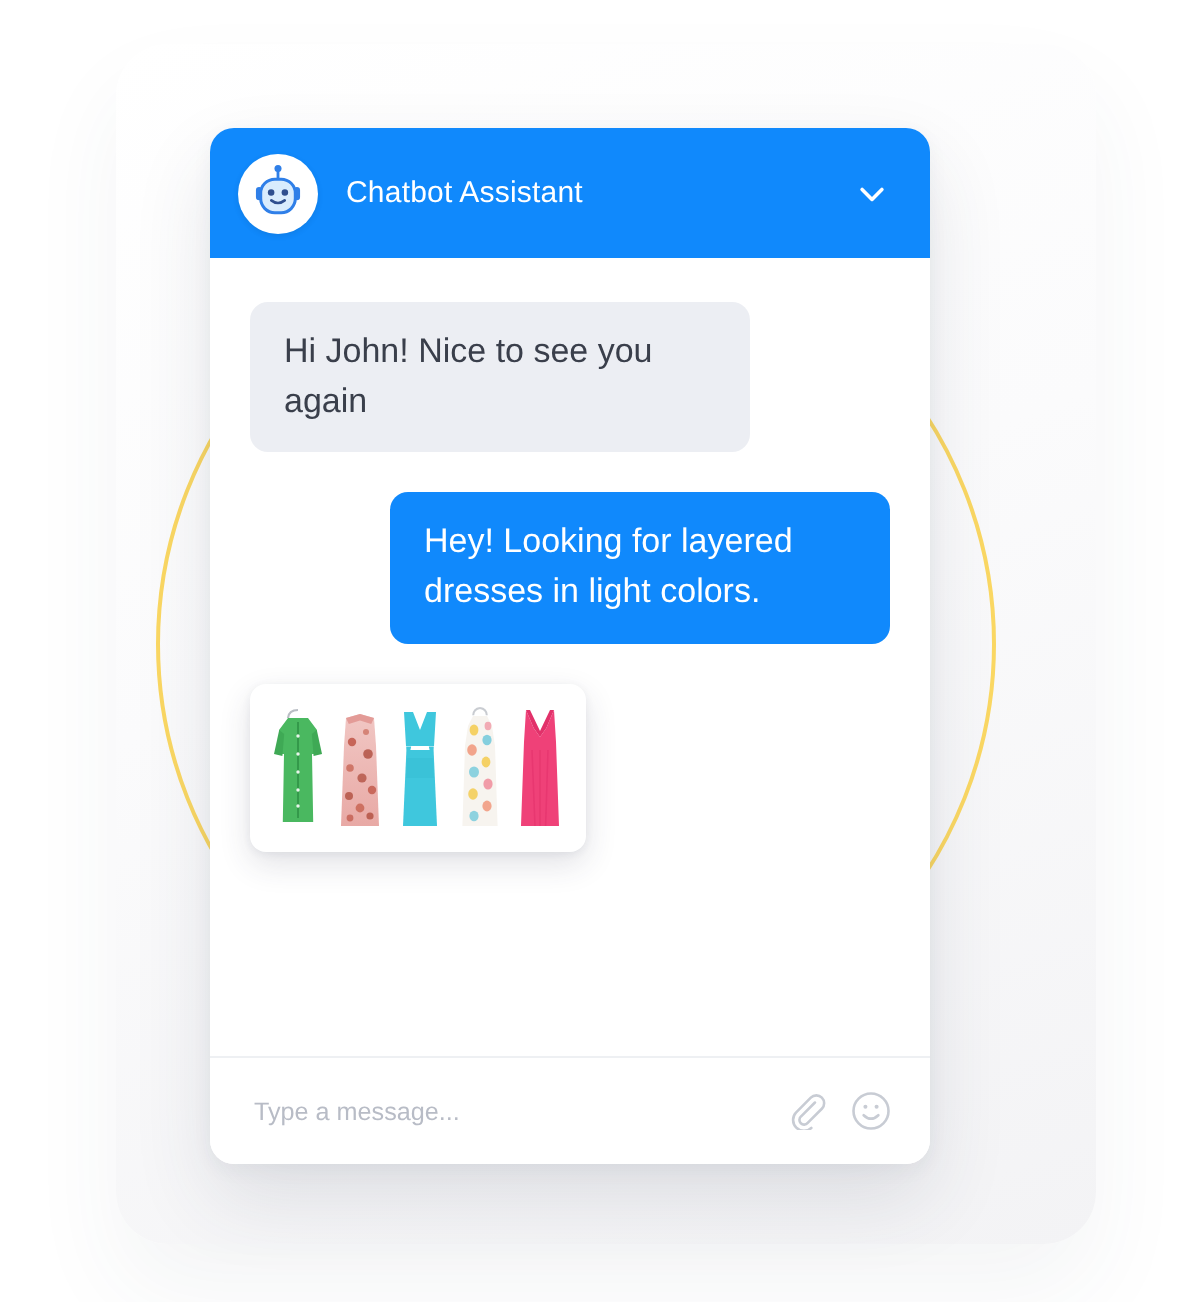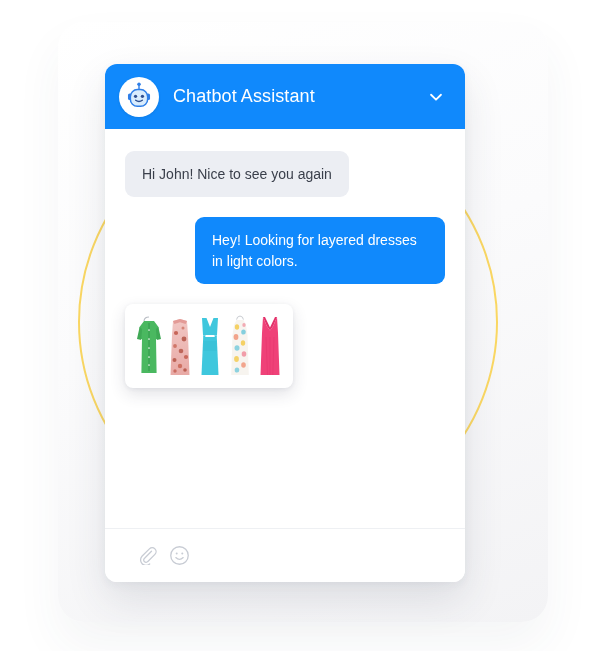--- a/index.html
+++ b/index.html
@@ -77,21 +77,21 @@
     background: #ffffff;
     display: flex;
     align-items: center;
     justify-content: center;
     flex: 0 0 40px;
     box-shadow: 0 1px 3px rgba(0,0,0,0.09);
   }
 
   .header-title {
     color: #ffffff;
-    font-size: 18px;
+    font-size: 15px;
     letter-spacing: 0.1px;
     margin-left: 14px;
     flex: 1 1 auto;
     white-space: nowrap;
   }
 
   .chevron-btn {
     width: 26px;
     height: 26px;
     display: flex;
@@ -113,21 +113,21 @@
     overflow: hidden;
   }
 
   .row { display: flex; }
   .row.left  { justify-content: flex-start; }
   .row.right { justify-content: flex-end; }
 
   .bubble {
     max-width: 250px;
     padding: 13px 17px;
-    font-size: 14px;
+    font-size: 17px;
     line-height: 1.45;
     border-radius: 9px;
     box-sizing: border-box;
   }
 
   .bubble.bot {
     background: #eceef3;
     color: #3a3f4b;
   }
 
@@ -301,20 +301,21 @@
             <path d="M17 24 L15.8 62" stroke="#e2316a" stroke-width="0.75" fill="none" opacity="0.6"></path>
           </svg>
 
         </div>
       </div>
 
 
     </div>
 
     <div class="input-bar">
+      <input class="msg-input" type="text" placeholder="Type a message..." style="">
 
       <div class="icon-btn">
         <svg width="19" height="19" viewBox="0 0 22 22">
           <path d="M15.6 6.1 L7.6 14.1 a2.7 2.7 0 1 0 3.8 3.8 l8.2-8.2 a4.5 4.5 0 0 0 -6.4 -6.4 L4.6 11.9 a6.3 6.3 0 0 0 8.9 8.9" stroke="#c8ccd4" stroke-width="1.5" fill="none" stroke-linecap="round" stroke-linejoin="round"></path>
         </svg>
       </div>
 
       <div class="icon-btn">
         <svg width="21" height="21" viewBox="0 0 24 24">
           <circle cx="12" cy="12" r="10" stroke="#c8ccd4" stroke-width="1.5" fill="none"></circle>

